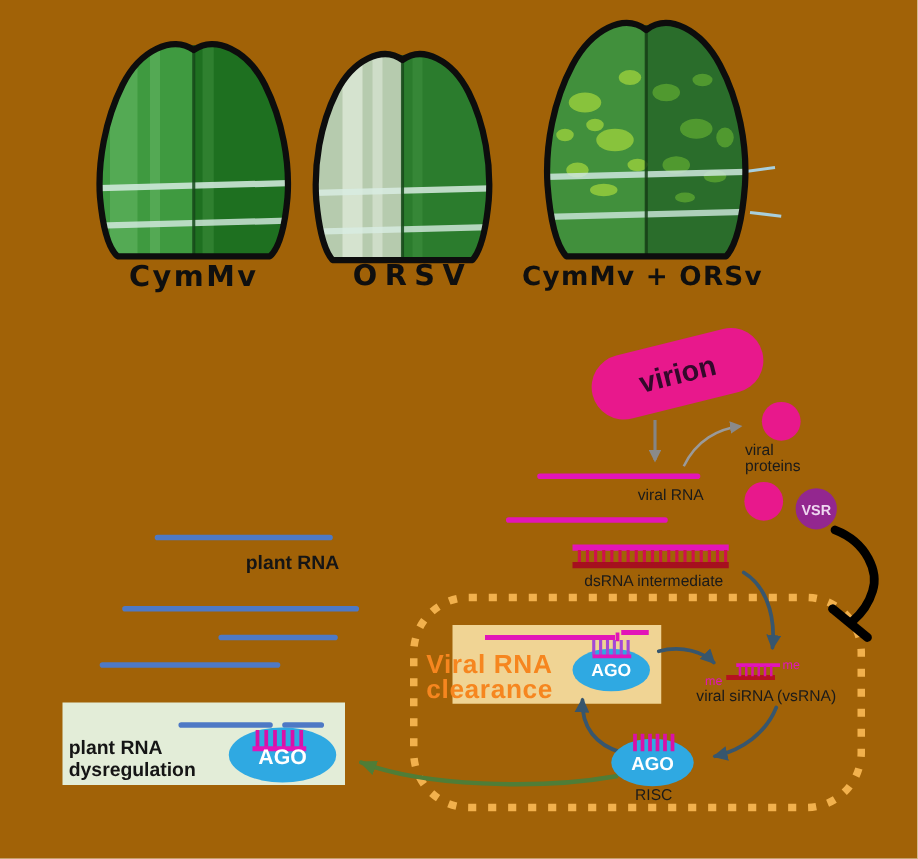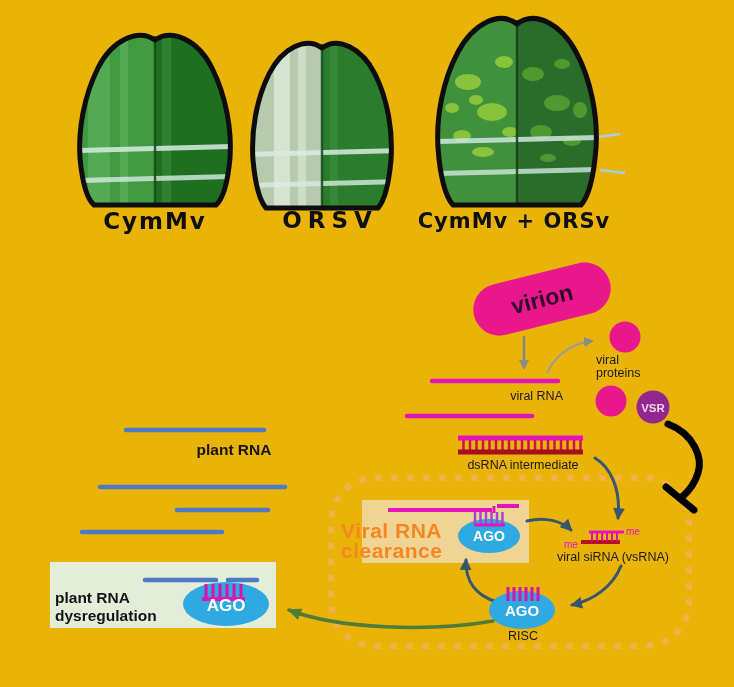--- a/index.html
+++ b/index.html
@@ -2,21 +2,21 @@
 <html style="--magenta: #e215b8; --pink: #e8188c; --dark-red: #a6101e; --purple: #93278f; --ago-blue: #2fa9e2; --arrow-slate: #37566e; --arrow-green: #4f7d37; --dotted-orange: #f2b14d; --box-tan: #f0d494; --text-orange: #f6861f; --plant-blue: #4e79c5; --box-green: #e3edd8;"><head>
 <meta charset="utf-8">
 <style>
   :root{
     --magenta:#e215b8; --pink:#e8188c; --dark-red:#a6101e; --purple:#93278f;
     --ago-blue:#2fa9e2; --arrow-slate:#37566e; --arrow-green:#4f7d37;
     --dotted-orange:#f2b14d; --box-tan:#f0d494; --text-orange:#f6861f;
     --plant-blue:#4e79c5; --box-green:#e3edd8;
   }
   html,body{margin:0;padding:0;background:#ffffff;}
-  .stage{position:relative;width:734px;height:687px;background:#eab308;overflow:hidden;}
+  .stage{position:relative;width:734px;height:687px;background:#a16207;overflow:hidden;}
   svg text{font-family:"Liberation Sans",sans-serif;}
   .lbl{fill:#1a1a1a;font-size:12.5px;}
   .lbl-b{fill:#151515;font-weight:bold;font-size:15.5px;}
   .hand{font-family:"DejaVu Sans",sans-serif;font-weight:bold;font-size:23px;letter-spacing:2px;fill:#0f0f0f;}
   .ago-t{fill:#ffffff;font-weight:bold;text-anchor:middle;}
   .orange-t{fill:var(--text-orange);font-weight:bold;font-size:21px;letter-spacing:0.5px;}
   .me-t{fill:var(--magenta);font-size:10px;}
   .s-mag{stroke:var(--magenta);fill:none;}
   .s-dred{stroke:var(--dark-red);fill:none;}
   .s-plant{stroke:var(--plant-blue);fill:none;}

